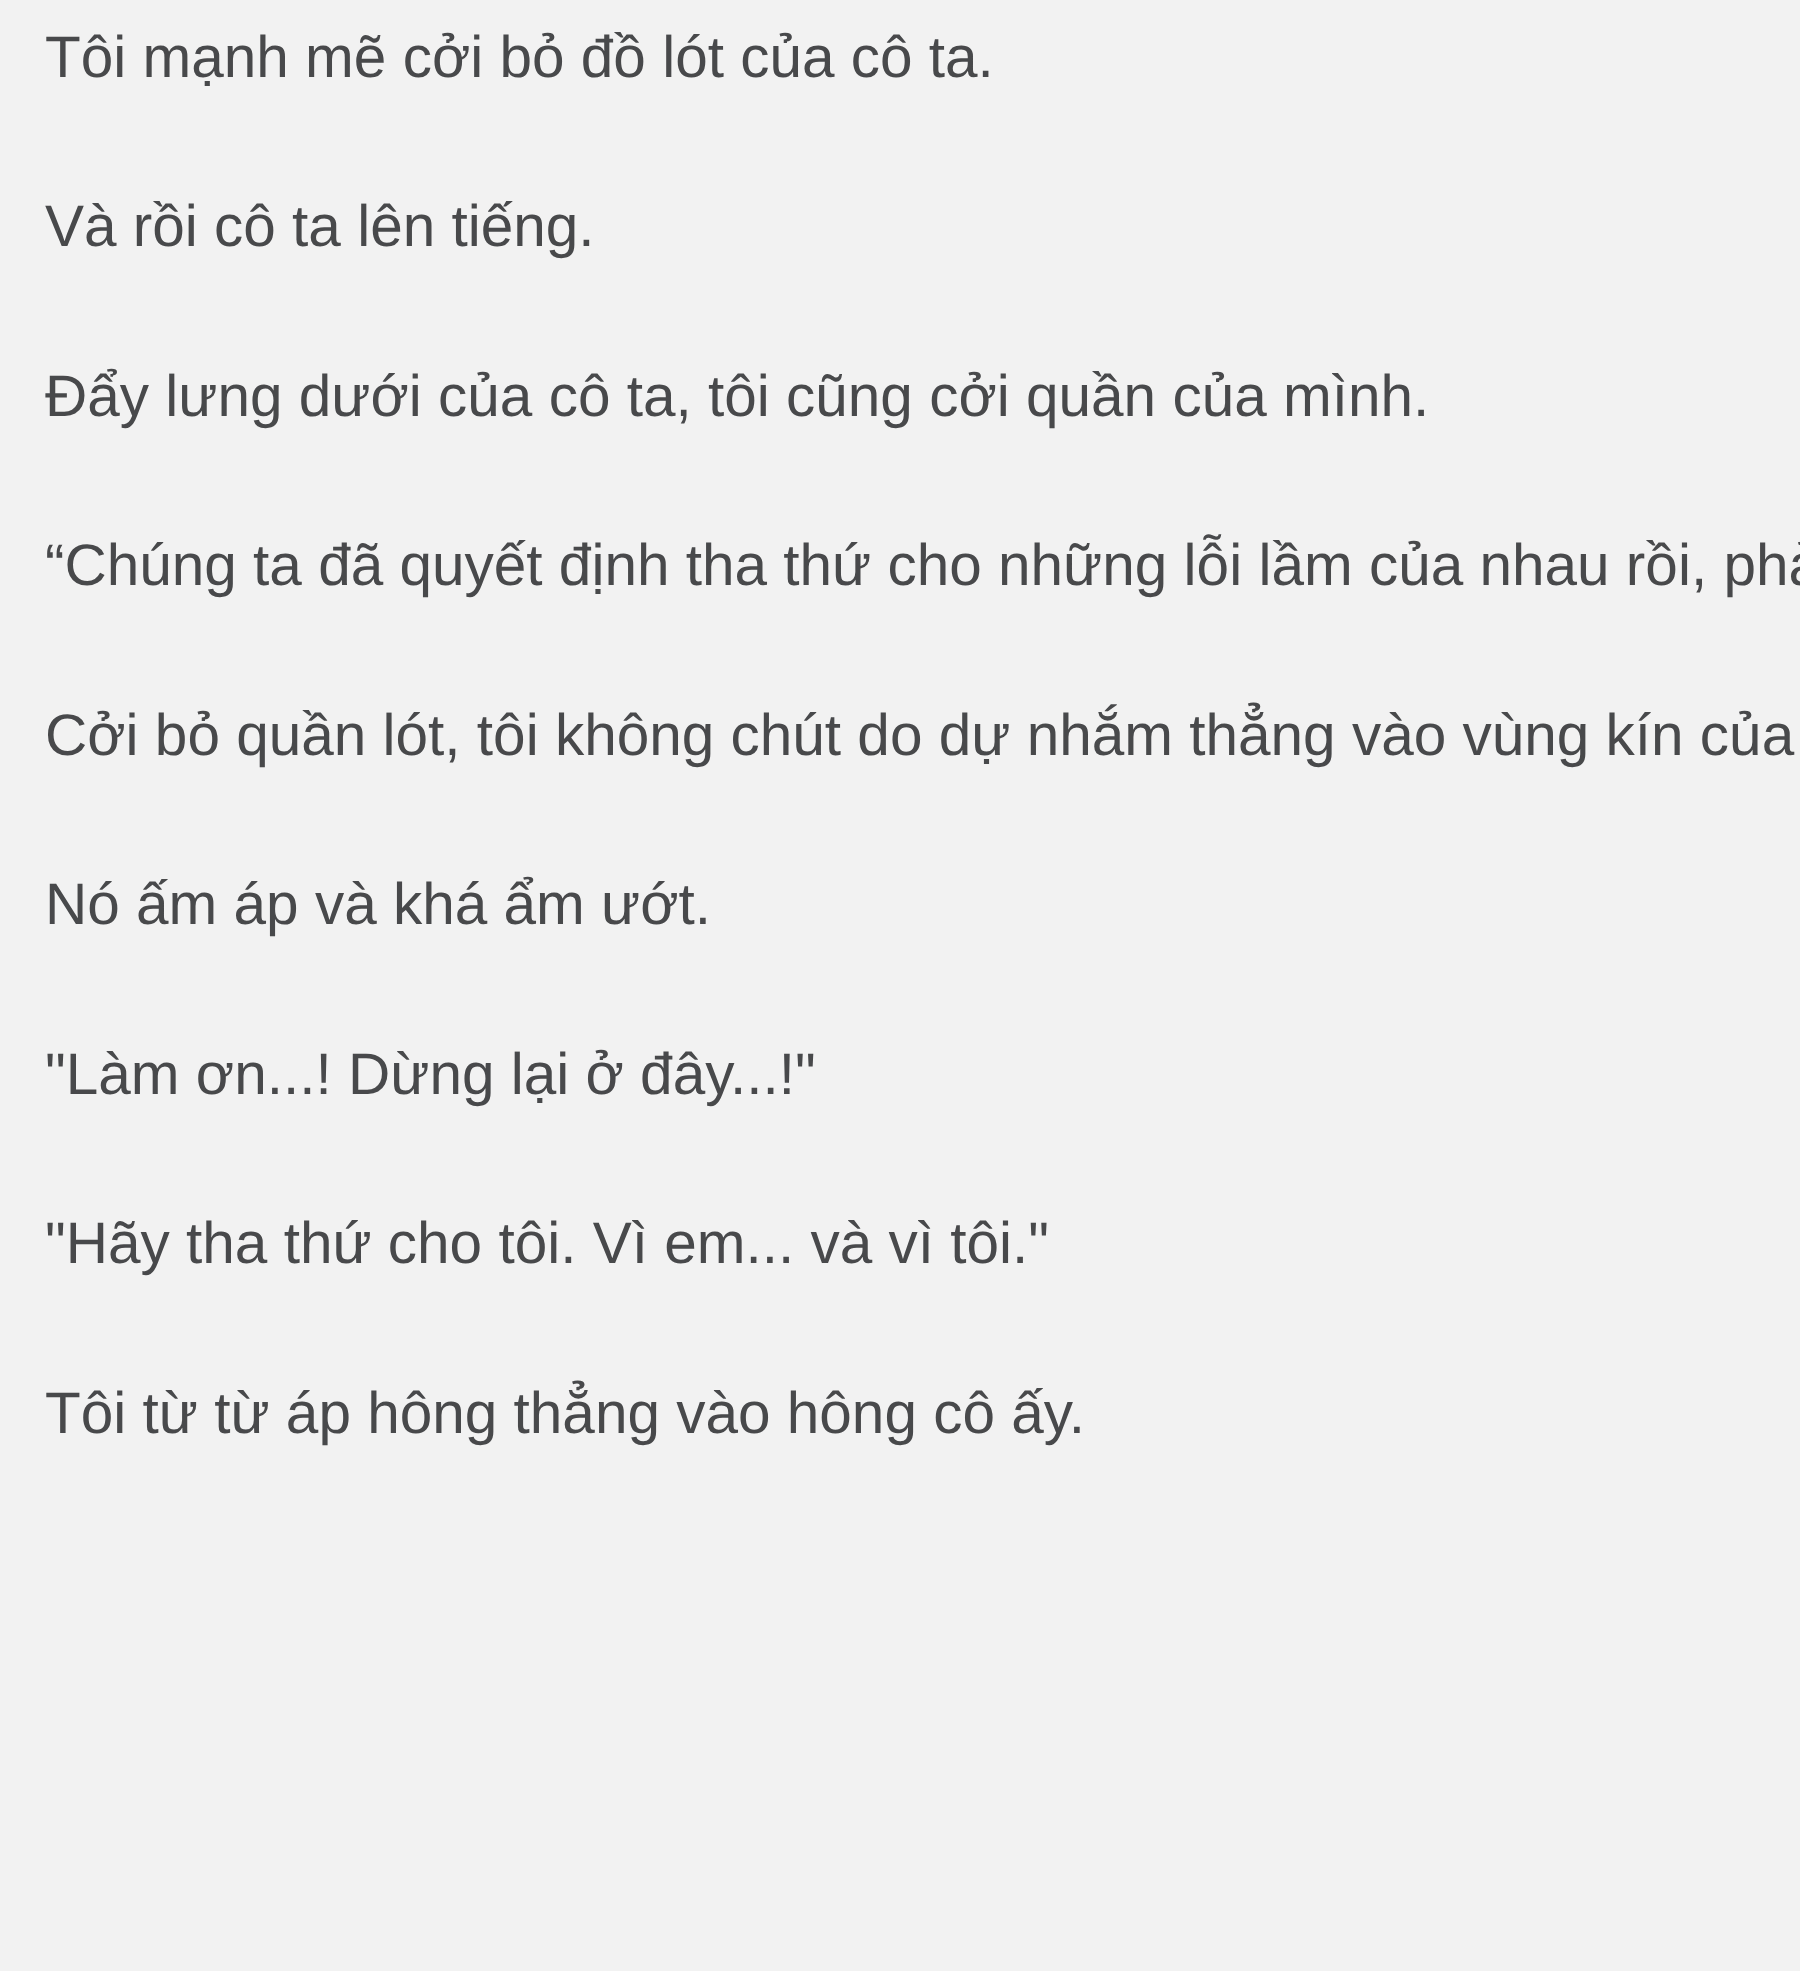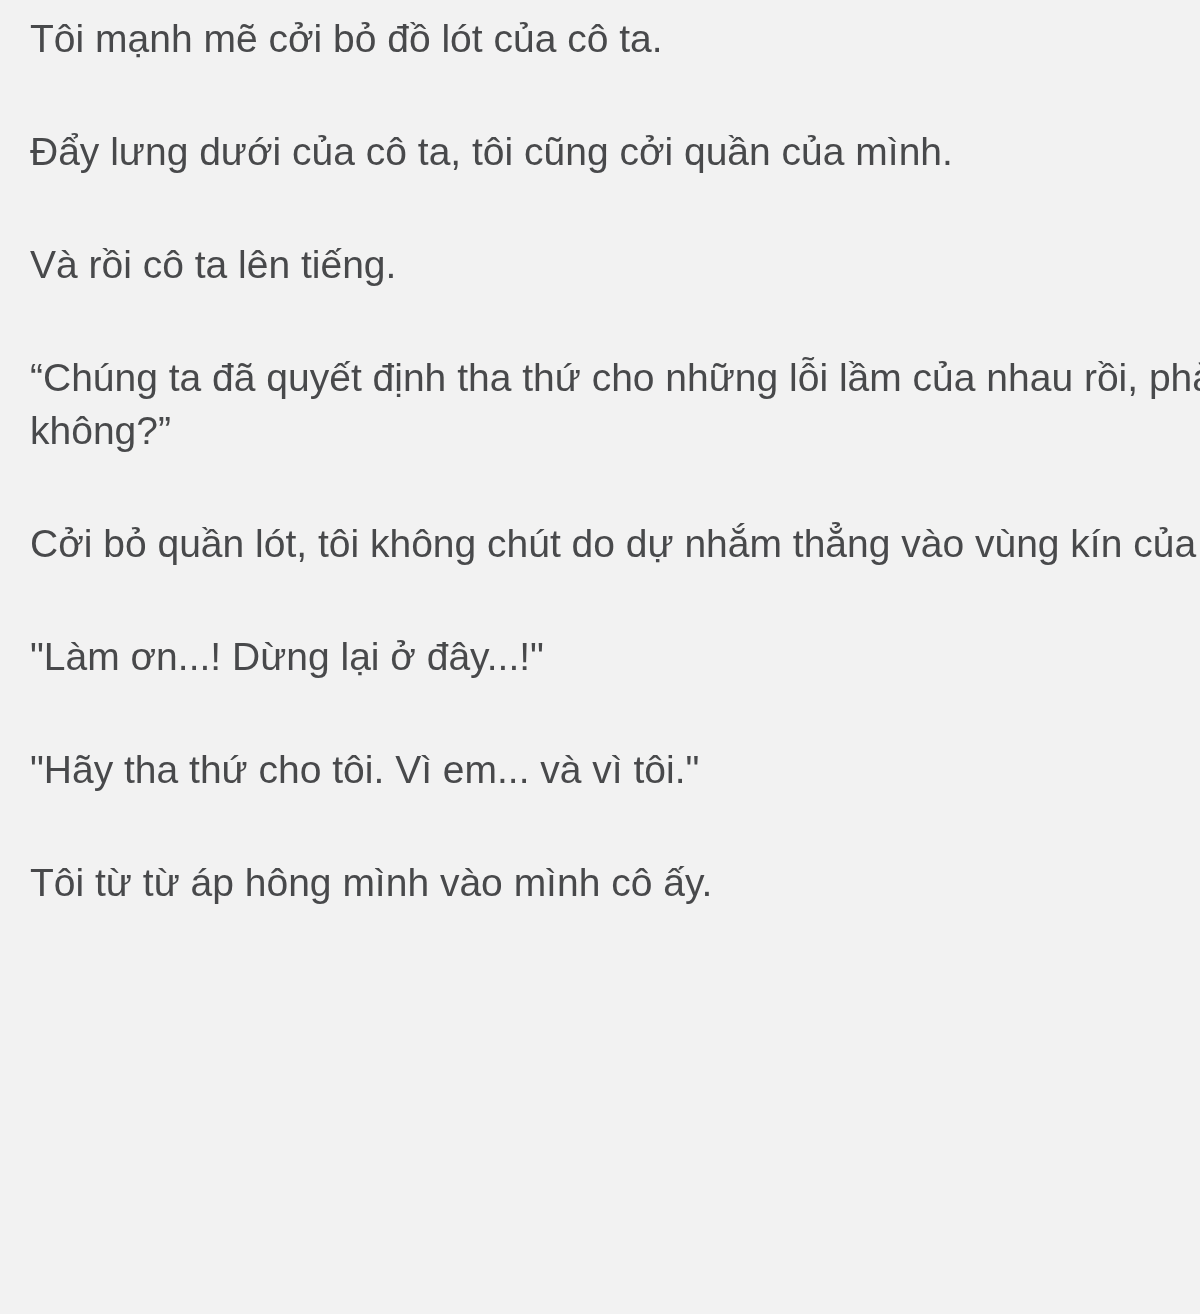--- a/index.html
+++ b/index.html
@@ -33,35 +33,37 @@
 </style>
 </head>
 <body>
 
 <main class="reader-page">
   <div id="story-text">
       <div class="paragraph">
         <div class="text-line">Tôi mạnh mẽ cởi bỏ đồ lót của cô ta.</div>
       </div>
       <div class="paragraph">
+        <div class="text-line">Và rồi cô ta lên tiếng.</div>
+      </div>
+      <div class="paragraph">
         <div class="text-line">Đẩy lưng dưới của cô ta, tôi cũng cởi quần của mình.</div>
       </div>
       <div class="paragraph">
-        <div class="text-line">Và rồi cô ta lên tiếng.</div>
-      </div>
-      <div class="paragraph">
         <div class="text-line">“Chúng ta đã quyết định tha thứ cho những lỗi lầm của nhau rồi, phải</div>
-        <div class="text-line">không?”</div>
       </div>
       <div class="paragraph">
         <div class="text-line">Cởi bỏ quần lót, tôi không chút do dự nhắm thẳng vào vùng kín của cô</div>
+      </div>
+      <div class="paragraph">
+        <div class="text-line">Nó ấm áp và khá ẩm ướt.</div>
       </div>
       <div class="paragraph">
         <div class="text-line">"Làm ơn...! Dừng lại ở đây...!"</div>
       </div>
       <div class="paragraph">
         <div class="text-line">"Hãy tha thứ cho tôi. Vì em... và vì tôi."</div>
       </div>
       <div class="paragraph">
-        <div class="text-line">Tôi từ từ áp hông mình vào mình cô ấy.</div>
+        <div class="text-line">Tôi từ từ áp hông thẳng vào hông cô ấy.</div>
       </div>
     </div>
 </main>
 
 </body></html>

